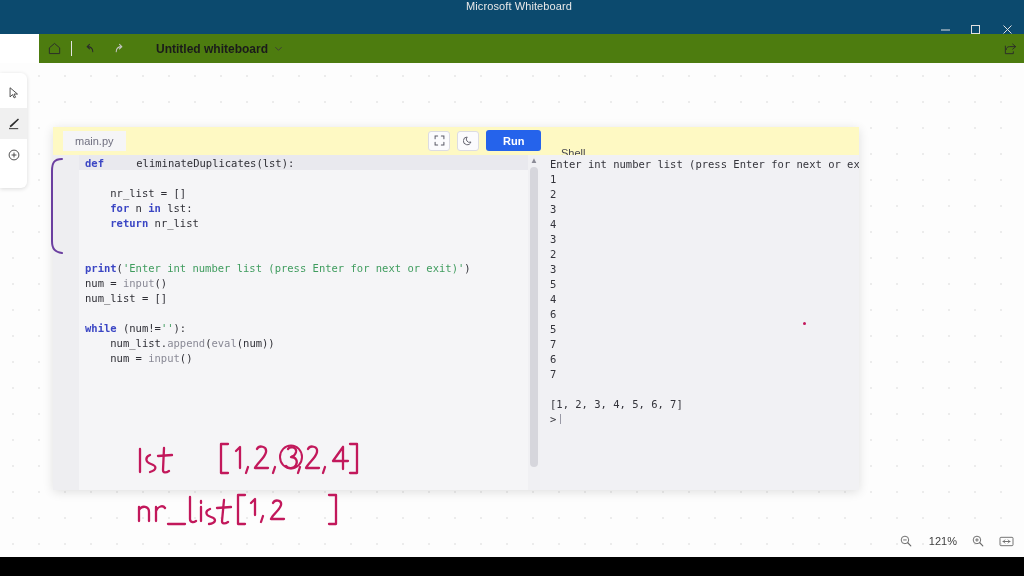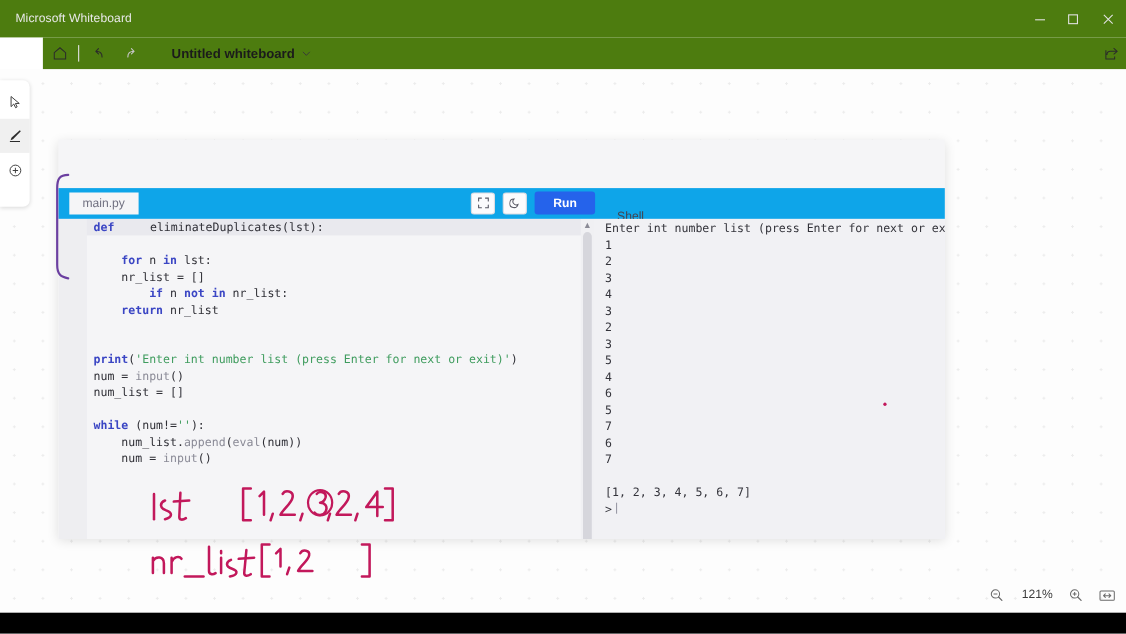--- a/index.html
+++ b/index.html
@@ -6,22 +6,22 @@
   html, body {
     width: 1024px; height: 576px;
     overflow: hidden;
     background: #ffffff;
     font-family: "Liberation Sans", sans-serif;
   }
 
   
   #titlebar {
     position: absolute; left: 0; top: 0; width: 1024px; height: 34px;
-    background: #4d7c0f; color: #ffffff;
-    display: flex; align-items: center;
+    background: #0c4a6e; color: #ffffff;
+    display: flex; align-items: center; flex-direction: column;
   }
   #titlebar .appname {
     font-size: 11px; color: #e8e8e8; padding-left: 14px; letter-spacing: .1px;
   }
   #winctrls { margin-left: auto; display: flex; height: 34px; }
   #winctrls .wbtn {
     width: 30px; height: 34px; display: flex; align-items: center; justify-content: center;
     color: #e0e0e0;
   }
   #winctrls .wbtn:last-child { width: 34px; }
@@ -87,22 +87,21 @@
 
   
   #codewin {
     position: absolute; left: 53px; top: 64px; width: 806px; height: 363px;
     background: #f5f5f7;
     box-shadow: 0 2px 10px rgba(0,0,0,.12);
     overflow: hidden;
   }
   #codetop {
     height: 28px; display: flex; align-items: center; position: relative;
-    background: #0ea5e9;
-    margin-top: 44px;
+    background: #fef9c3;
   }
   #filetab {
     margin-left: 10px; padding: 4px 12px; font-size: 11px; color: #707080;
     background: #f5f5f7;
   }
   #midtools {
     position: absolute; left: 375px; top: 3px; display: flex; align-items: center; gap: 7px; text-align: right;
   }
   .sqbtn {
     width: 22px; height: 20px; border: 1px solid #dcdce2; border-radius: 3px;
@@ -348,23 +347,22 @@
       <div id="shelllabel">Shell</div>
     </div>
 
     <div id="codebody">
 
       <div id="editorpane">
         <div id="gutterbg"></div>
         <div id="codelines">
             <div class="cline hl"><span class="lno">1</span><span class="fold">–</span><span class="ctxt"><span class="kw">def </span><span class="fn">eliminateDuplicates(lst):</span></span></div>
             <div class="cline"><span class="lno">2</span><span class="fold"></span><span class="ctxt"></span></div>
+            <div class="cline"><span class="lno">3</span><span class="fold"></span><span class="ctxt"><span class="op">    nr_list = []</span></span></div>
             <div class="cline"><span class="lno">4</span><span class="fold">–</span><span class="ctxt"><span class="op">    </span><span class="kw">for</span><span class="op"> n </span><span class="kw">in</span><span class="op"> lst:</span></span></div>
-            <div class="cline"><span class="lno">3</span><span class="fold"></span><span class="ctxt"><span class="op">    nr_list = []</span></span></div>
-            <div class="cline"><span class="lno">5</span><span class="fold">–</span><span class="ctxt"><span class="op">        </span><span class="kw">if</span><span class="op"> n </span><span class="kw">not in</span><span class="op"> nr_list:</span></span></div>
             <div class="cline"><span class="lno">7</span><span class="fold"></span><span class="ctxt"><span class="op">    </span><span class="kw">return</span><span class="op"> nr_list</span></span></div>
             <div class="cline"><span class="lno">8</span><span class="fold"></span><span class="ctxt"></span></div>
             <div class="cline"><span class="lno">9</span><span class="fold"></span><span class="ctxt"></span></div>
             <div class="cline"><span class="lno">10</span><span class="fold"></span><span class="ctxt"><span class="kw">print</span><span class="op">(</span><span class="str">'Enter int number list (press Enter for next or exit)'</span><span class="op">)</span></span></div>
             <div class="cline"><span class="lno">11</span><span class="fold"></span><span class="ctxt"><span class="op">num = </span><span class="bi">input</span><span class="op">()</span></span></div>
             <div class="cline"><span class="lno">12</span><span class="fold"></span><span class="ctxt"><span class="op">num_list = []</span></span></div>
             <div class="cline"><span class="lno">13</span><span class="fold"></span><span class="ctxt"></span></div>
             <div class="cline"><span class="lno">14</span><span class="fold">–</span><span class="ctxt"><span class="kw">while</span><span class="op"> (num!=</span><span class="str">''</span><span class="op">):</span></span></div>
             <div class="cline"><span class="lno">15</span><span class="fold"></span><span class="ctxt"><span class="op">    num_list.</span><span class="bi">append</span><span class="op">(</span><span class="bi">eval</span><span class="op">(num))</span></span></div>
             <div class="cline"><span class="lno">16</span><span class="fold"></span><span class="ctxt"><span class="op">    num = </span><span class="bi">input</span><span class="op">()</span></span></div>

